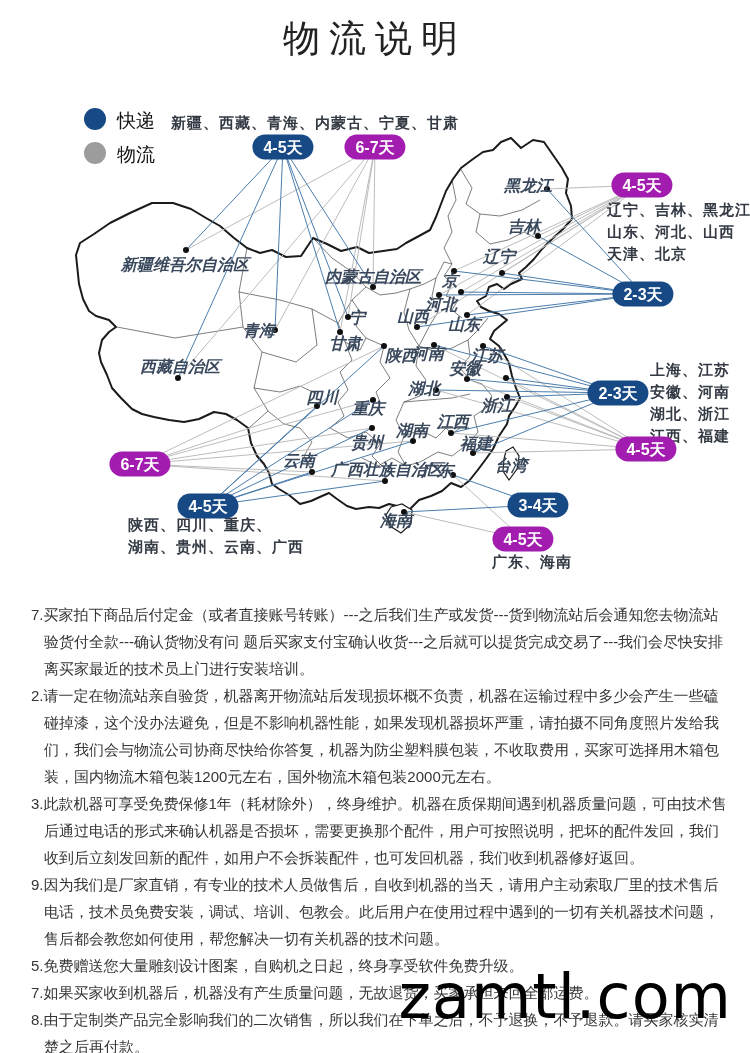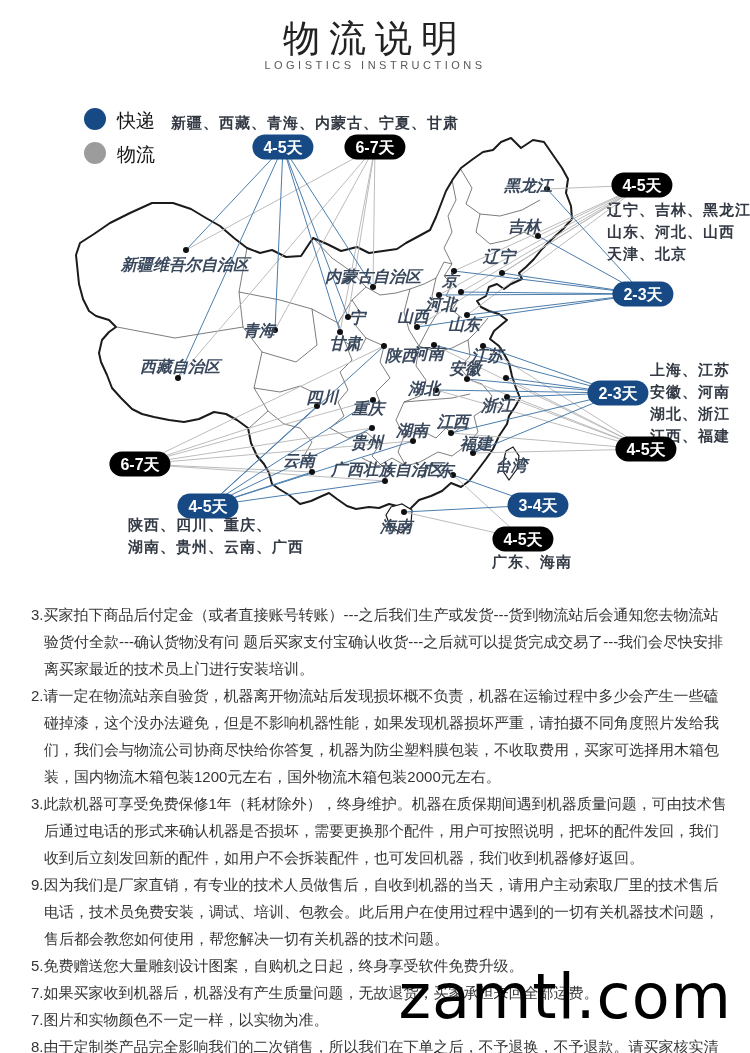--- a/index.html
+++ b/index.html
@@ -16,21 +16,21 @@
   .conn{stroke-width:1;fill:none;}
   .conn.express{stroke:#4b7dac;}
   .conn.logistics{stroke:#bcbcbc;}
   .dot{fill:#101010;}
   .prov-label{position:absolute;transform:translate(-50%,-50%);font-size:16px;
               font-style:italic;font-weight:600;color:#39485c;white-space:nowrap;}
   .badge{position:absolute;transform:translate(-50%,-50%);height:25px;line-height:25px;
          padding:0 11px;border-radius:13px;color:#fff;font-size:16px;font-weight:700;
          white-space:nowrap;}
   .badge.express{background:#174a85;}
-  .badge.logistics{background:#000000;}
+  .badge.logistics{background:#a21caf;}
   .group-label{position:absolute;font-size:15px;font-weight:600;color:#333a44;
                line-height:22px;letter-spacing:1px;white-space:nowrap;}
   .group-label.center{transform:translateX(-50%);}
   .legend{position:absolute;left:84px;top:108px;}
   .legend-row{display:flex;margin-bottom:8px;}
   .legend-swatch{width:22px;height:22px;border-radius:50%;margin-right:11px;}
   .legend-swatch.express{background:#174a85;}
   .legend-swatch.logistics{background:#9c9c9c;}
   .legend-label{font-size:19px;color:#141414;font-weight:500;}
   #terms{position:absolute;left:31px;top:601px;width:701px;font-size:15px;
@@ -173,38 +173,37 @@
         <circle cx="453" cy="475" r="3" class="dot"></circle>
         <circle cx="473" cy="453" r="3" class="dot"></circle>
         <circle cx="404" cy="512" r="3" class="dot"></circle>
         <circle cx="547" cy="189" r="3" class="dot"></circle>
         <circle cx="538" cy="236" r="3" class="dot"></circle>
         <circle cx="502" cy="273" r="3" class="dot"></circle>
       </g>
   </svg>
 
   <div class="title">物流说明</div>
-  <div class="subtitle">LOGISTICS INSTRUCTIONS</div>
 
   <div class="legend">
     <div class="legend-row">
       <span class="legend-swatch express"></span>
       <span class="legend-label">快递</span>
     </div>
     <div class="legend-row">
       <span class="legend-swatch logistics"></span>
       <span class="legend-label">物流</span>
     </div>
   </div>
 
   <div id="overlay">
       <div class="prov-label" style="left: 185px; top: 265px;">新疆维吾尔自治区</div>
       <div class="prov-label" style="left: 180px; top: 367px;">西藏自治区</div>
       <div class="prov-label" style="left: 259px; top: 331px;">青海</div>
-      <div class="prov-label" style="left: 373px; top: 277px;">内蒙古自治区</div>
+      <div class="prov-label" style="left: 373px; top: 277px; text-decoration: underline;">内蒙古自治区</div>
       <div class="prov-label" style="left: 357px; top: 318px;">宁</div>
       <div class="prov-label" style="left: 345px; top: 344px;">甘肃</div>
       <div class="prov-label" style="left: 401px; top: 356px;">陕西</div>
       <div class="prov-label" style="left: 413px; top: 317px;">山西</div>
       <div class="prov-label" style="left: 441px; top: 305px;">河北</div>
       <div class="prov-label" style="left: 450px; top: 281px;">京</div>
       <div class="prov-label" style="left: 464px; top: 325px;">山东</div>
       <div class="prov-label" style="left: 428px; top: 354px;">河南</div>
       <div class="prov-label" style="left: 487px; top: 356px;">江苏</div>
       <div class="prov-label" style="left: 465px; top: 369px;">安徽</div>
@@ -213,21 +212,21 @@
       <div class="prov-label" style="left: 453px; top: 422px; text-decoration: underline;">江西</div>
       <div class="prov-label" style="left: 412px; top: 431px;">湖南</div>
       <div class="prov-label" style="left: 368px; top: 409px;">重庆</div>
       <div class="prov-label" style="left: 322px; top: 398px;">四川</div>
       <div class="prov-label" style="left: 367px; top: 443px;">贵州</div>
       <div class="prov-label" style="left: 299px; top: 461px;">云南</div>
       <div class="prov-label" style="left: 387px; top: 470px;">广西壮族自治区</div>
       <div class="prov-label" style="left: 437px; top: 471px;">广东</div>
       <div class="prov-label" style="left: 476px; top: 444px;">福建</div>
       <div class="prov-label" style="left: 511px; top: 466px;">台湾</div>
-      <div class="prov-label" style="left: 396px; top: 521px; margin-top: 6px;">海南</div>
+      <div class="prov-label" style="left: 396px; top: 521px;">海南</div>
       <div class="prov-label" style="left: 528px; top: 186px;">黑龙江</div>
       <div class="prov-label" style="left: 524px; top: 227px;">吉林</div>
       <div class="prov-label" style="left: 499px; top: 257px;">辽宁</div>
       <div class="group-label center" style="left: 315px; top: 112px;">
         <div>新疆、西藏、青海、内蒙古、宁夏、甘肃</div>
       </div>
       <div class="badge express" style="left: 283px; top: 147px;">4-5天</div>
       <div class="badge logistics" style="left: 375px; top: 147px;">6-7天</div>
       <div class="group-label" style="left: 607px; top: 199px;">
         <div>辽宁、吉林、黑龙江</div>
@@ -251,25 +250,24 @@
       <div class="badge logistics" style="left: 140px; top: 464px;">6-7天</div>
       <div class="badge express" style="left: 208px; top: 506px;">4-5天</div>
       <div class="group-label" style="left: 492px; top: 551px;">
         <div>广东、海南</div>
       </div>
       <div class="badge express" style="left: 538px; top: 505px;">3-4天</div>
       <div class="badge logistics" style="left: 523px; top: 539px;">4-5天</div>
     </div>
 
   <div id="terms">
-      <div class="term">3.买家拍下商品后付定金（或者直接账号转账）---之后我们生产或发货---货到物流站后会通知您去物流站验货付全款---确认货物没有问 题后买家支付宝确认收货---之后就可以提货完成交易了---我们会尽快安排离买家最近的技术员上门进行安装培训。</div>
+      <div class="term">7.买家拍下商品后付定金（或者直接账号转账）---之后我们生产或发货---货到物流站后会通知您去物流站验货付全款---确认货物没有问 题后买家支付宝确认收货---之后就可以提货完成交易了---我们会尽快安排离买家最近的技术员上门进行安装培训。</div>
       <div class="term">2.请一定在物流站亲自验货，机器离开物流站后发现损坏概不负责，机器在运输过程中多少会产生一些磕碰掉漆，这个没办法避免，但是不影响机器性能，如果发现机器损坏严重，请拍摄不同角度照片发给我们，我们会与物流公司协商尽快给你答复，机器为防尘塑料膜包装，不收取费用，买家可选择用木箱包装，国内物流木箱包装1200元左右，国外物流木箱包装2000元左右。</div>
       <div class="term">3.此款机器可享受免费保修1年（耗材除外），终身维护。机器在质保期间遇到机器质量问题，可由技术售后通过电话的形式来确认机器是否损坏，需要更换那个配件，用户可按照说明，把坏的配件发回，我们收到后立刻发回新的配件，如用户不会拆装配件，也可发回机器，我们收到机器修好返回。</div>
       <div class="term">9.因为我们是厂家直销，有专业的技术人员做售后，自收到机器的当天，请用户主动索取厂里的技术售后电话，技术员免费安装，调试、培训、包教会。此后用户在使用过程中遇到的一切有关机器技术问题，售后都会教您如何使用，帮您解决一切有关机器的技术问题。</div>
       <div class="term">5.免费赠送您大量雕刻设计图案，自购机之日起，终身享受软件免费升级。</div>
       <div class="term">7.如果买家收到机器后，机器没有产生质量问题，无故退货，买家承担来回全部运费。</div>
-      <div class="term">7.图片和实物颜色不一定一样，以实物为准。</div>
       <div class="term">8.由于定制类产品完全影响我们的二次销售，所以我们在下单之后，不予退换，不予退款。请买家核实清楚之后再付款。</div>
     </div>
 
   <div class="watermark">zamtl.com</div>
 
 </div>
 
 </body></html>

